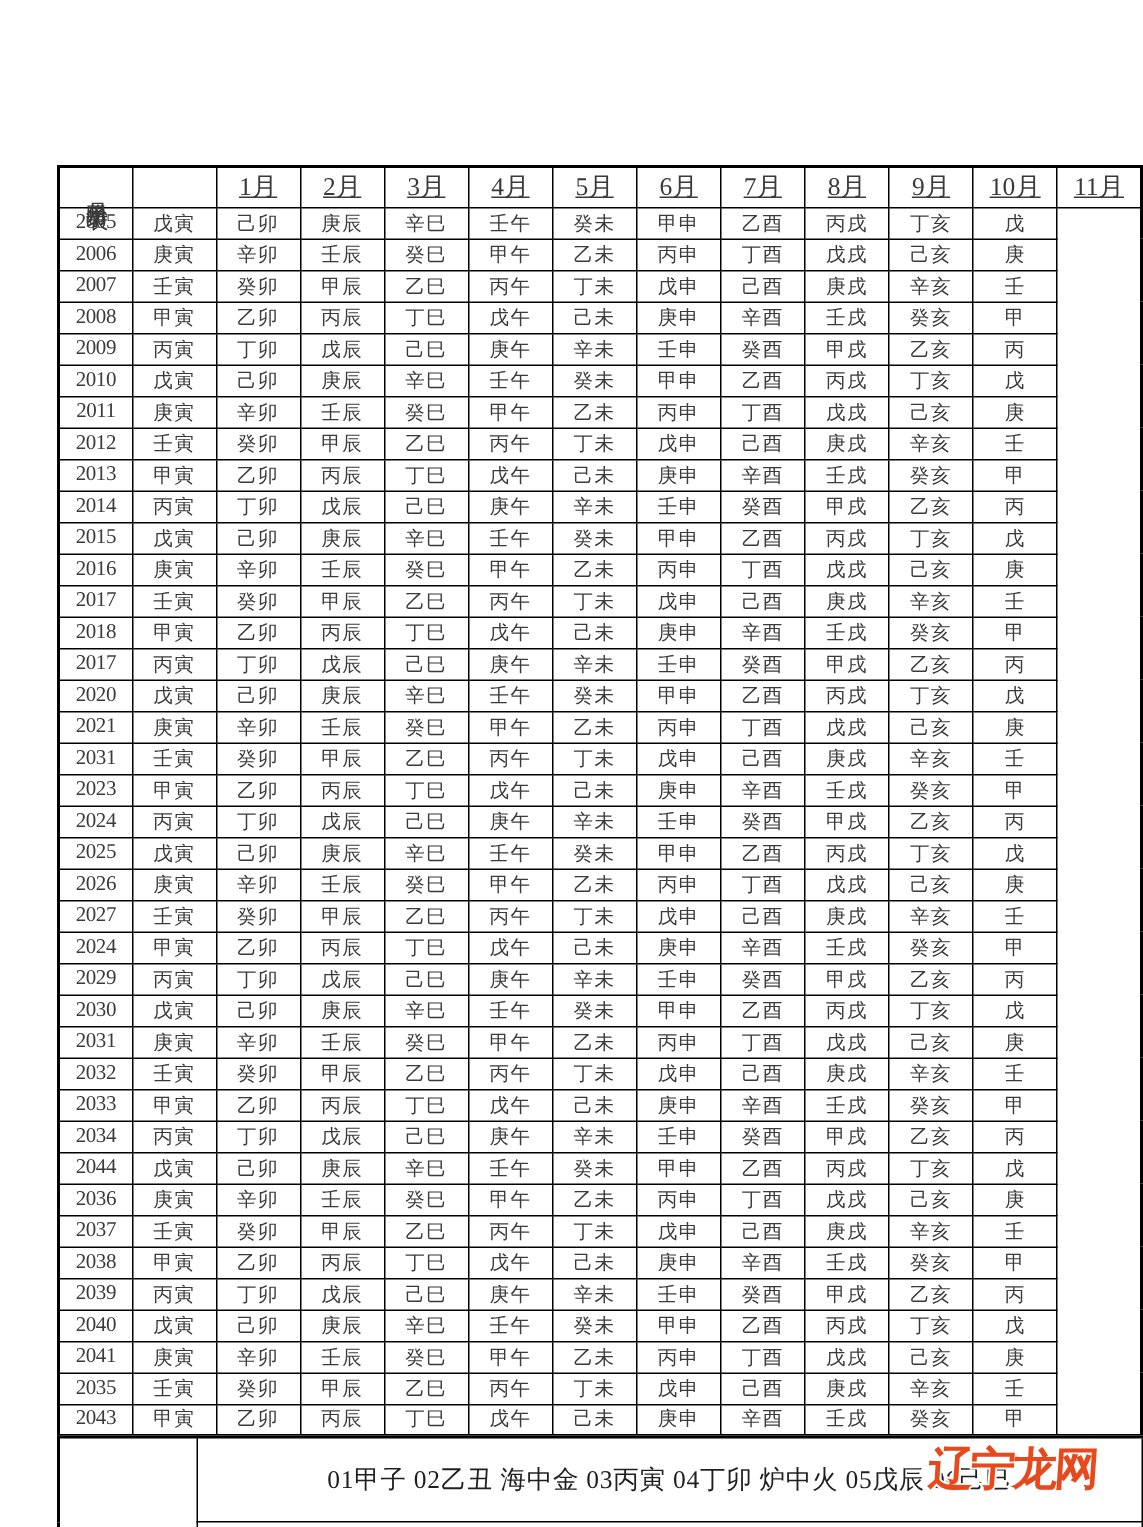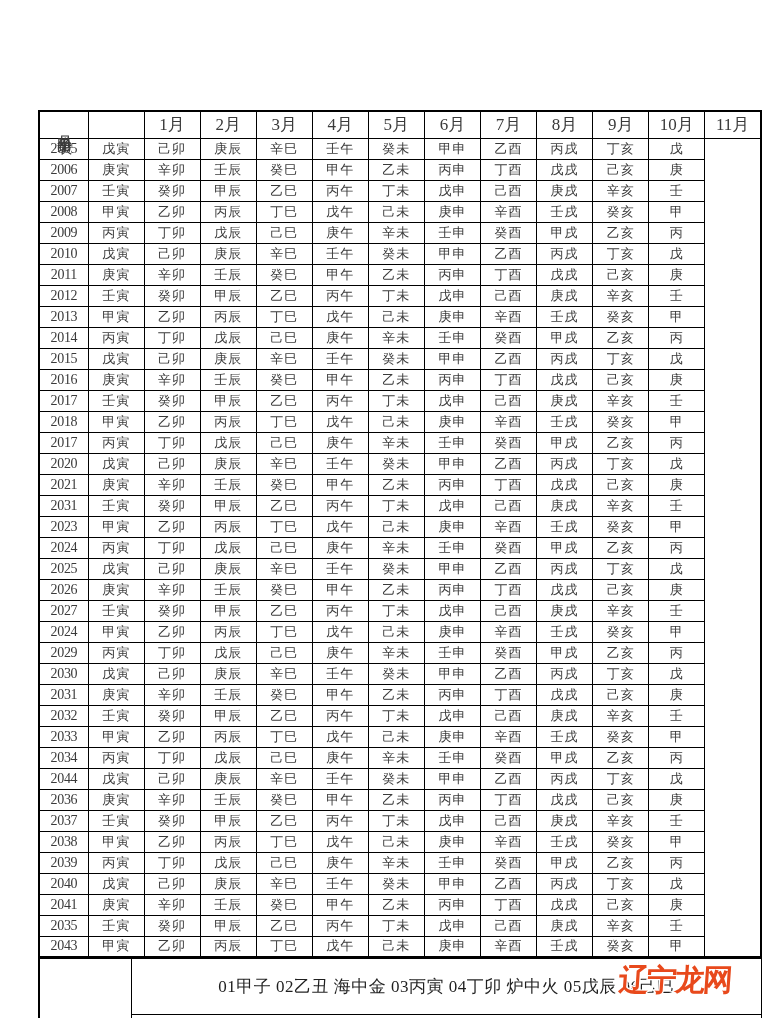--- a/index.html
+++ b/index.html
@@ -83,20 +83,21 @@
     letter-spacing: -0.3px;
   }
 
   
   th.month-head {
     height: 27px;
     font-size: 17px;
     color: #1c1c1c;
     font-family: "Liberation Serif", "DejaVu Serif", serif;
     border-bottom: 2px solid #000000;
+    text-decoration: underline;
   }
   th.corner-cell {
     height: 27px;
     border-bottom: 2px solid #000000;
   }
   td.lab-head {
     border-bottom: 2px solid #000000;
   }
 
   

